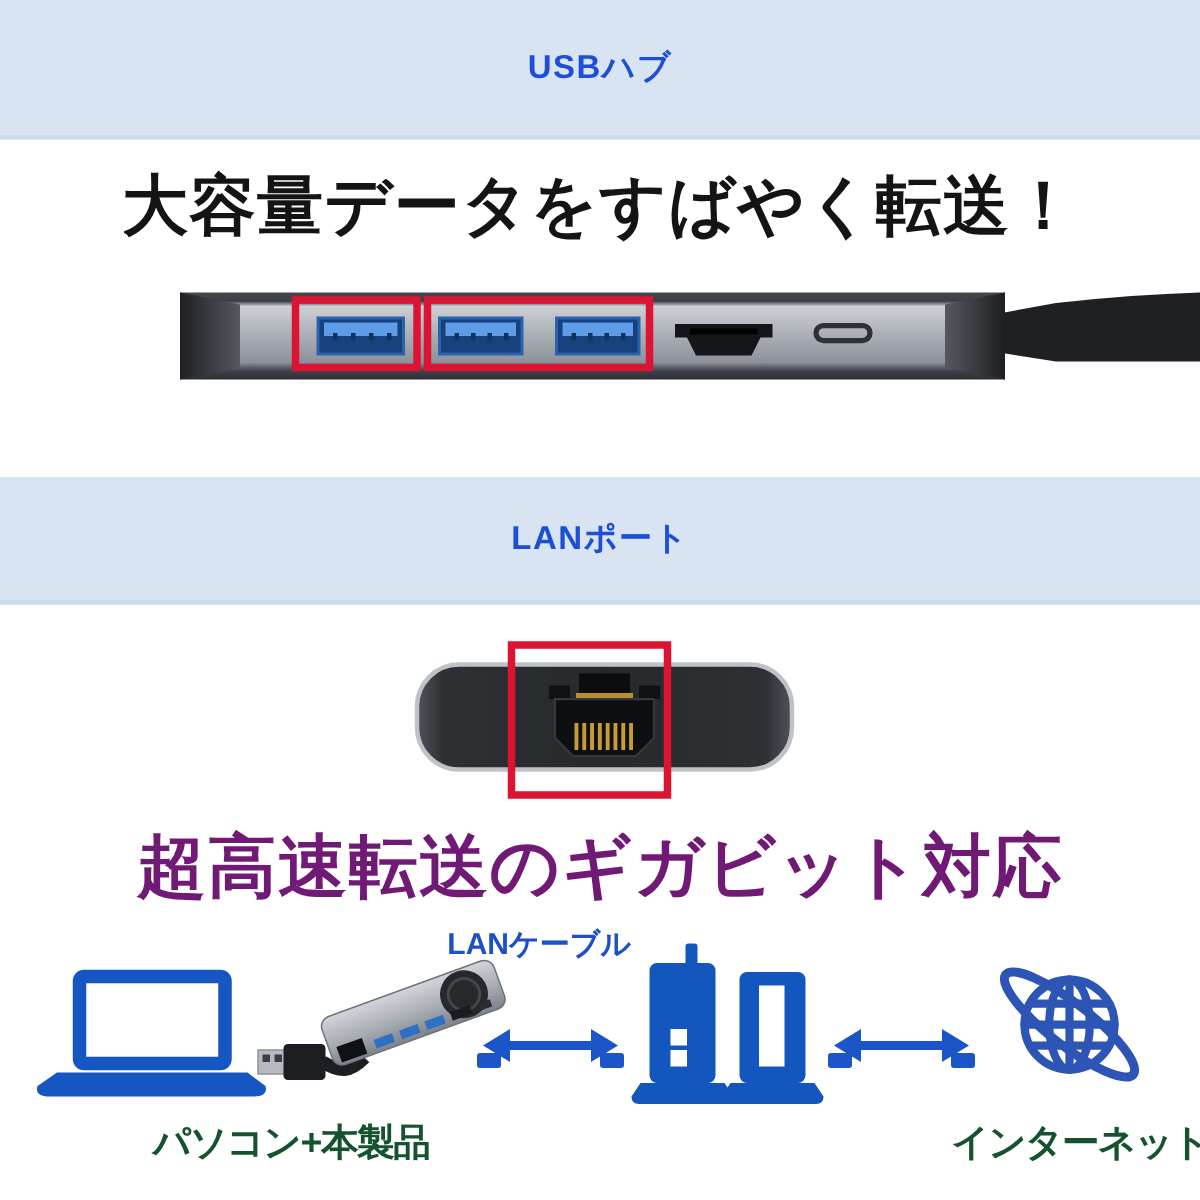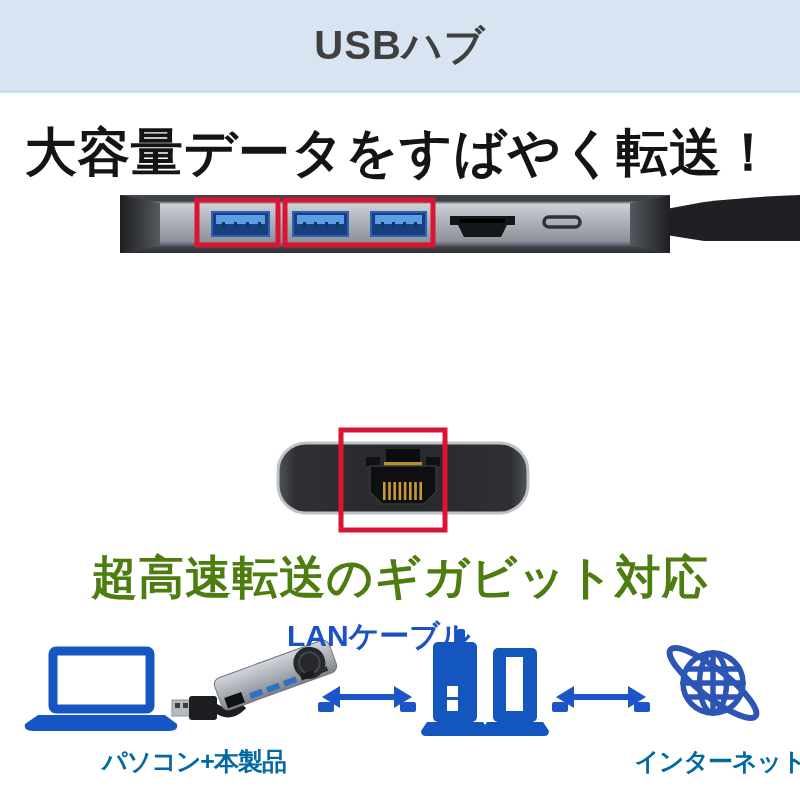--- a/index.html
+++ b/index.html
@@ -6,35 +6,35 @@
   .canvas{
     position:relative;width:800px;height:800px;background:#ffffff;overflow:hidden;
     font-family:"Liberation Sans","DejaVu Sans",sans-serif;
   }
   .abs{position:absolute;}
   .banner{
     left:0;width:800px;background:#d8e4f1;border-bottom:3px solid #cbdcec;
     display:flex;align-items:center;justify-content:center;
   }
   .banner h2{
-    margin:12px;font-size:40px;font-weight:900;color:#404040;letter-spacing:1px;
+    margin:12px;font-size:22px;font-weight:900;color:#1d4ed8;letter-spacing:1px;
   }
   .headline{
     left:0;width:800px;text-align:center;font-weight:900;white-space:nowrap;
   }
-  .headline-usb{top:118px;font-size:52px;color:#141414;letter-spacing:1px;}
-  .headline-lan{top:547px;font-size:46px;color:#4d7c0f;letter-spacing:1px;}
+  .headline-usb{top:108px;font-size:44px;color:#141414;letter-spacing:1px;}
+  .headline-lan{top:547px;font-size:46px;color:#701a75;letter-spacing:1px;}
   .fig{left:0;width:800px;display:block;}
   .cable-label{
     top:616px;left:287px;width:145px;text-align:center;
-    font-size:30px;font-weight:900;color:#1c50c8;white-space:nowrap;
+    font-size:20px;font-weight:900;color:#1c50c8;white-space:nowrap;
   }
   .node-label{
     top:745px;transform:translateX(-50%);white-space:nowrap;
-    font-size:25px;font-weight:900;color:#0369a1;letter-spacing:-1px;
+    font-size:25px;font-weight:900;color:#14532d;letter-spacing:-1px;font-family:Liberation Mono, monospace;
   }
   .nl-1{left:194px;} .nl-2{left:484px;} .nl-3{left:720px;}
 </style>
 </head>
 <body>
 
 <div class="canvas">
 
   <section class="abs banner" style="top:0;height:90px;">
     <h2>USBハブ</h2>
@@ -98,20 +98,23 @@
 
     <path d="M450,31 L515,31 L515,40 L507,40 L501,52 L464,52 L458,40 L450,40 Z" fill="#141619"></path>
     <rect x="460" y="34" width="45" height="4" fill="#000000"></rect>
 
     <rect x="544" y="32" width="36" height="10" rx="5" fill="none" stroke="#2e3136" stroke-width="3.5"></rect>
 
     <rect x="197" y="15" width="81" height="45" fill="none" stroke="#dc1433" stroke-width="5"></rect>
     <rect x="285" y="15" width="148" height="45" fill="none" stroke="#dc1433" stroke-width="5"></rect>
   </svg>
 
+  <section class="abs banner" style="top:318px;height:82px;">
+    <h2>LANポート</h2>
+  </section>
 
   <svg class="abs fig" style="top:420px;" width="800" height="120" viewBox="0 0 800 120">
     <defs>
       <linearGradient id="lanBody" x1="0" y1="0" x2="1" y2="0">
         <stop offset="0" stop-color="#505359"></stop>
         <stop offset="0.07" stop-color="#2e3034"></stop>
         <stop offset="0.5" stop-color="#27282c"></stop>
         <stop offset="0.93" stop-color="#2e3034"></stop>
         <stop offset="1" stop-color="#505359"></stop>
       </linearGradient>

